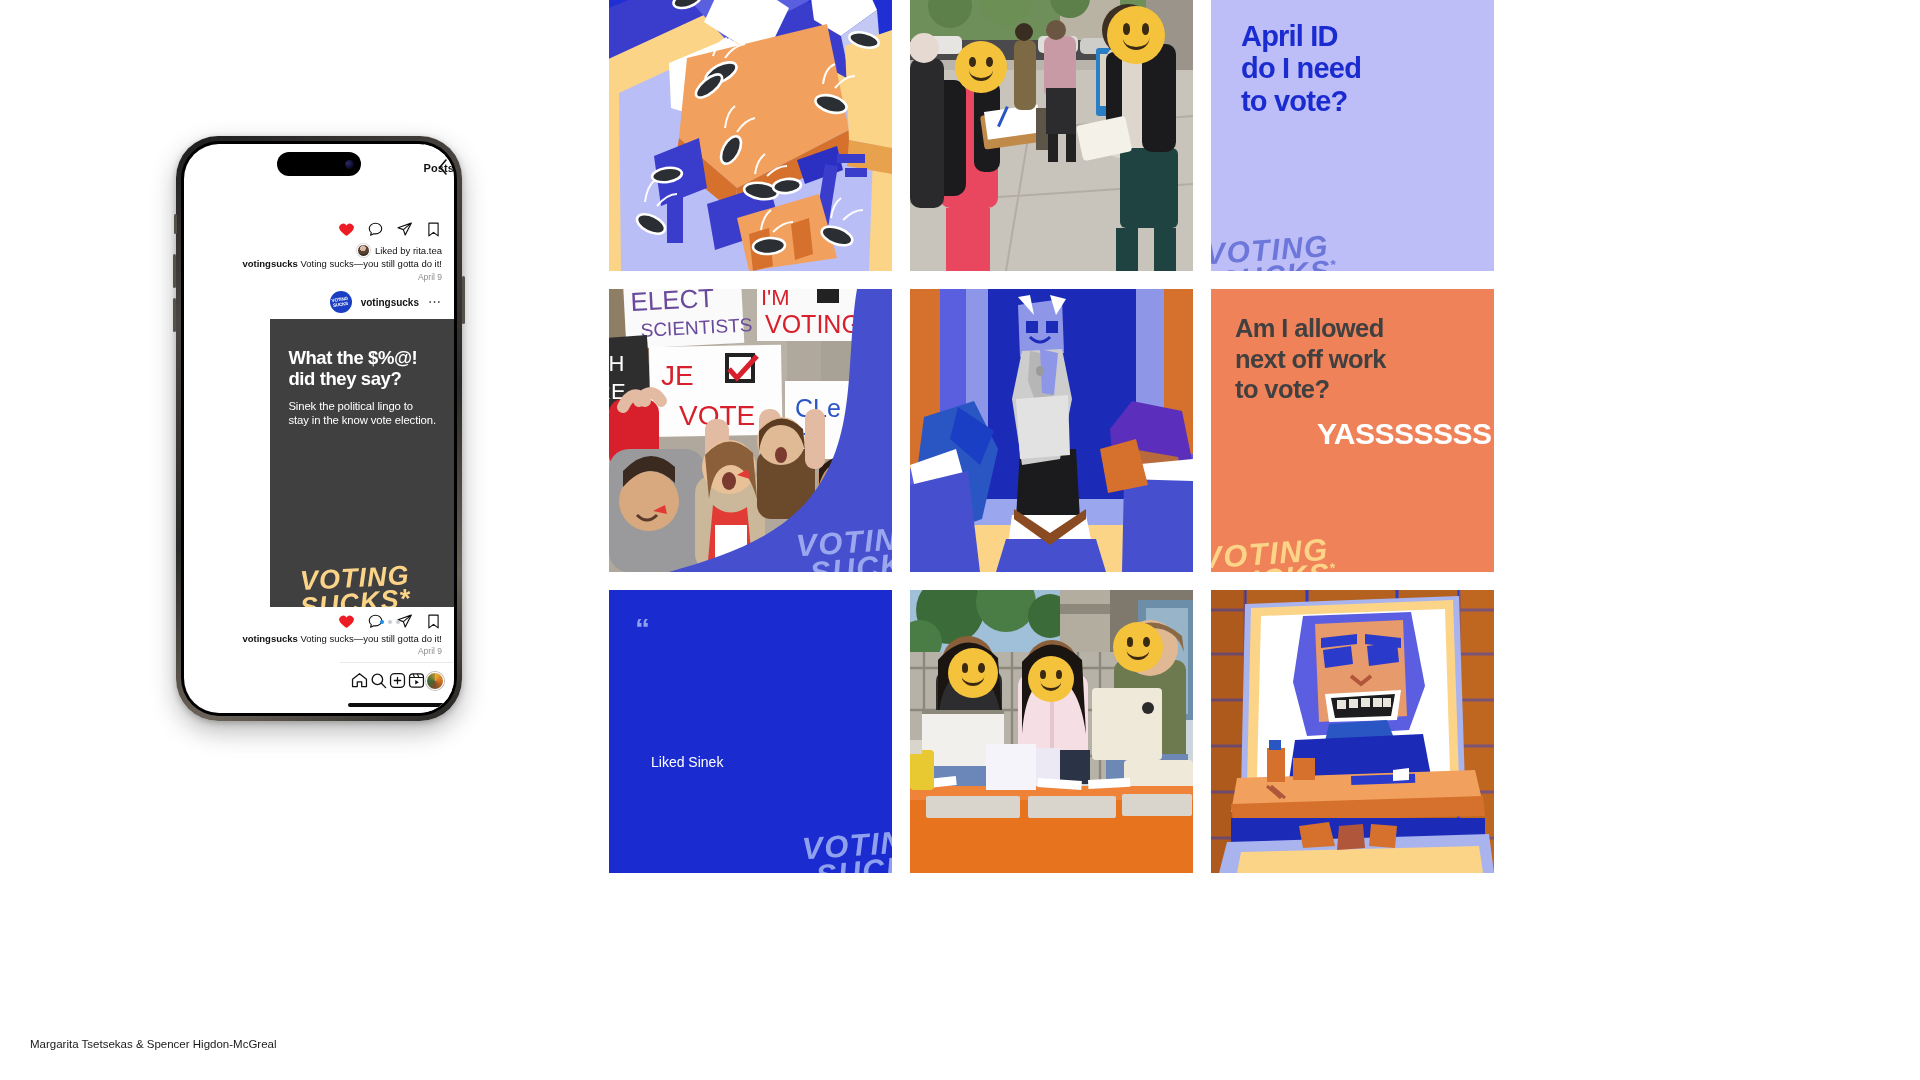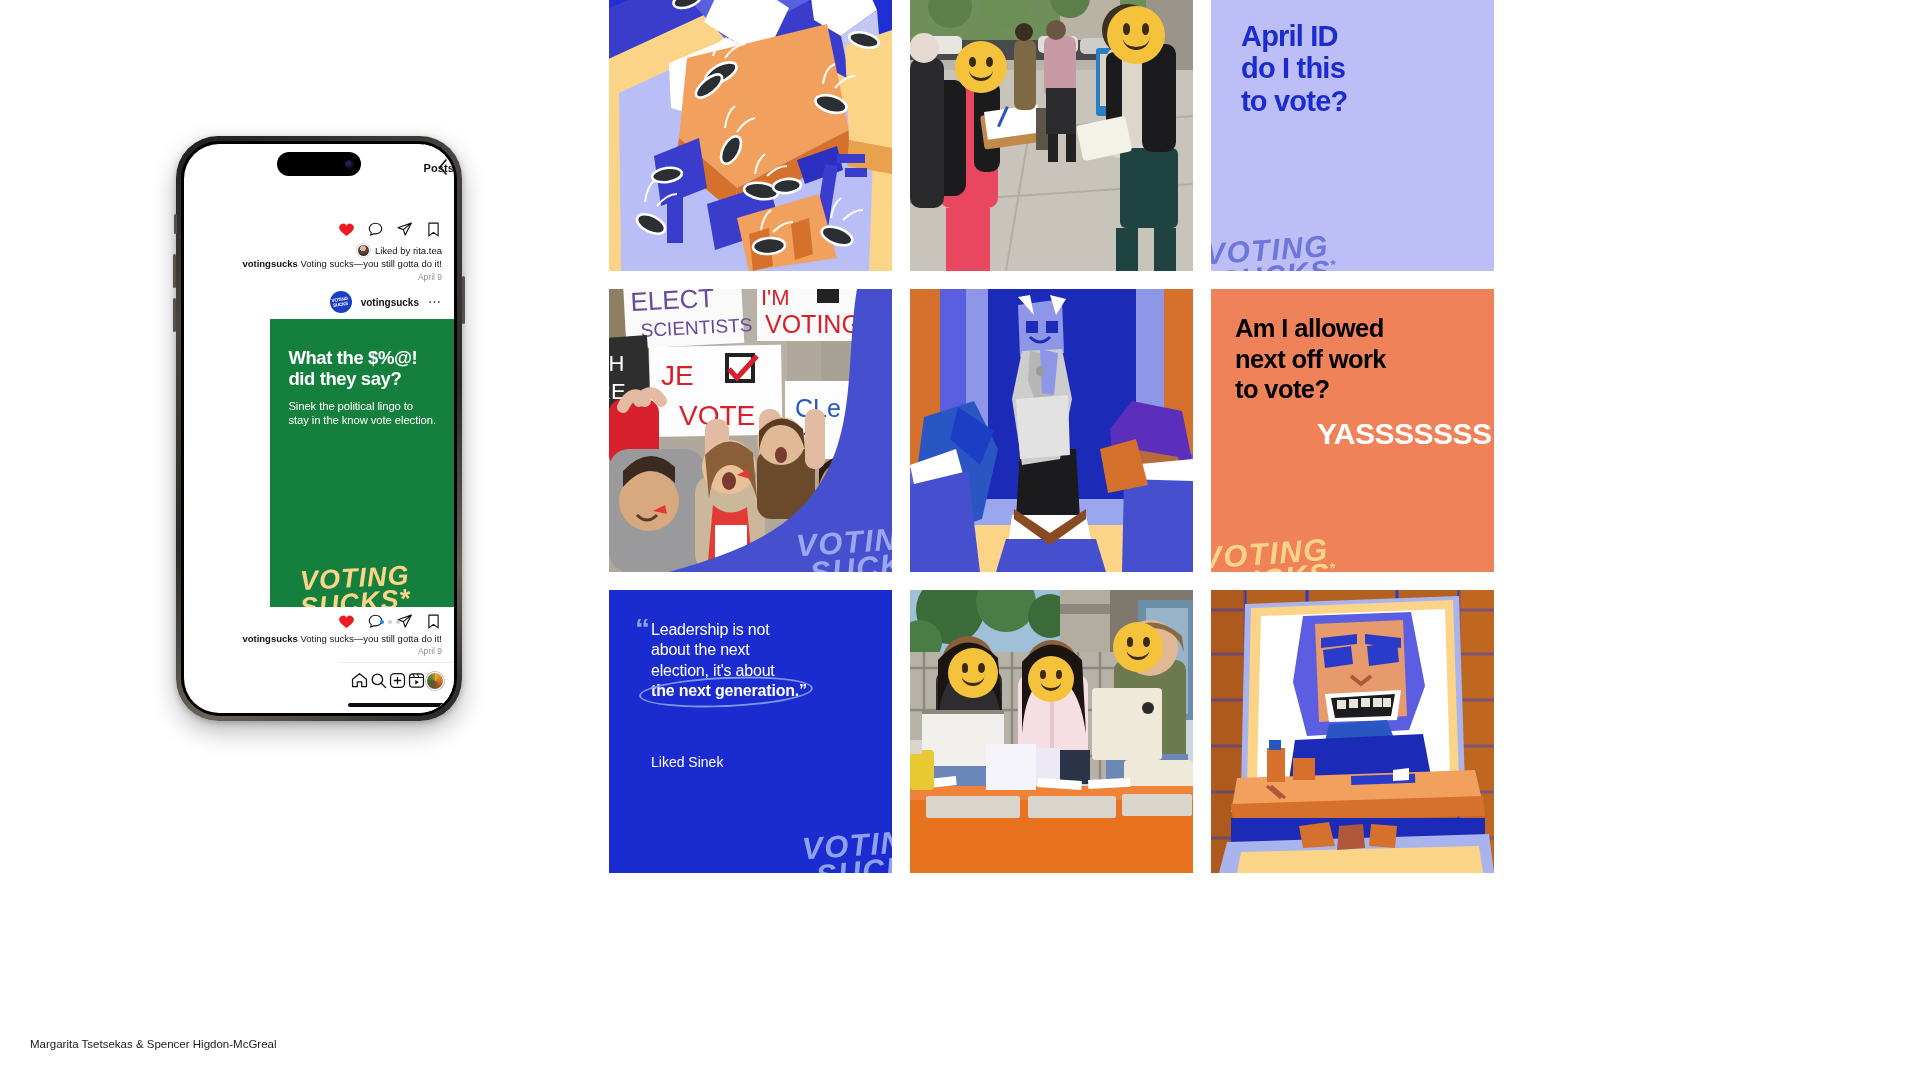--- a/index.html
+++ b/index.html
@@ -77,21 +77,21 @@
     width:22px;height:22px;border-radius:50%;background:#1b3fc4;flex:none;
     display:flex;align-items:center;justify-content:center;overflow:hidden;
   }
   .avatar-txt{ color:#fff; font-size:4.6px; font-weight:bold; line-height:1.0;
                text-align:center; transform:rotate(-8deg); letter-spacing:-.2px;}
   .handle{ font-size:10px; font-weight:bold; color:#111; }
   .more-dots{ margin-left:auto; font-size:13px; color:#111; line-height:0.5; letter-spacing:1px;}
 
   
   .post-creative{
-    flex:1 1 auto; background:#15803d; position:relative; overflow:hidden;
+    flex:1 1 auto; background:#404040; position:relative; overflow:hidden;
     padding:28px 18px 0 18px;
   }
   .pc-head{ color:#fff; font-weight:bold; font-size:18.5px; line-height:1.14; letter-spacing:-.4px; }
   .pc-sub{ color:#fff; font-size:11.3px; line-height:1.28; margin-top:9px; letter-spacing:-.1px;}
   .vs-logo{ position:absolute; }
   .vs-word{ display:block; color:#fbd488; font-weight:bold; font-style:italic;
             letter-spacing:1px; line-height:.9; }
 
   .bottom-action{ display:flex; align-items:center; gap:12px; padding:6px 12px 2px 12px; position:relative; flex:none;}
   .bottom-cap{ padding:1px 12px 0 12px; font-size:9.5px; color:#111; white-space:nowrap; overflow:hidden; flex:none;}
@@ -140,21 +140,21 @@
     border-radius:0 0 60% 60%/0 0 100% 100%;
   }
 
   
   .t-id{ background:#bdbdf7; }
   .t-id .q{ position:absolute; left:30px; top:32px; color:#1a2bcf;
             font-weight:bold; font-size:29px; line-height:1.12; letter-spacing:-.8px;}
 
   
   .t-work{ background:#f08259; }
-  .t-work .q{ position:absolute; left:24px; top:24px; color:#000000;
+  .t-work .q{ position:absolute; left:24px; top:24px; color:#404040;
               font-weight:bold; font-size:25.5px; line-height:1.2; letter-spacing:-.6px; }
   .t-work .yas{ position:absolute; left:106px; top:128px; color:#fff;
                 font-weight:bold; font-size:30px; letter-spacing:-.5px; white-space:nowrap; }
 
   
   .t-quote{ background:#1a2bcf; }
   .q-open{ position:absolute; left:26px; top:24px; color:#8fa0ef;
            font-size:30px; font-weight:bold; line-height:1; }
   .q-body{ position:absolute; left:42px; top:30px; width:220px; color:#fff;
            font-size:16px; line-height:1.28; letter-spacing:-.2px; }
@@ -445,21 +445,21 @@
           <i></i>
         </span>
       <span class="emoji" style="left:197px; top:18px; width:58px; height:58px;">
           <i></i>
         </span>
     </div>
 
     <div class="tile t-id">
       <div class="q">
         <div>April ID</div>
-        <div>do I this</div>
+        <div>do I need</div>
         <div>to vote?</div>
       </div>
       <div class="lockup" style="left:-6px; bottom:-18px; color:#6d77d9; font-size:30px;">
         <span style="display:block; transform:rotate(-4deg);">VOTING</span>
         <span class="l2" style="transform:rotate(-6deg);"><span>SUCKS</span><span class="star">*</span></span>
       </div>
     </div>
 
     <div class="tile">
       <svg viewBox="0 0 283 283" width="283" height="283" style="position:absolute;inset:0;">
@@ -581,26 +581,20 @@
       </div>
       <div class="yas">YASSSSSSS</div>
       <div class="lockup" style="left:-10px; bottom:-22px; color:#fbd488; font-size:31px;">
         <span style="display:block; transform:rotate(-4deg);">VOTING</span>
         <span class="l2" style="transform:rotate(-6deg);"><span>SUCKS</span><span class="star">*</span></span>
       </div>
     </div>
 
     <div class="tile t-quote">
       <span class="q-open">“</span>
-      <div class="q-body">
-        <div>Leadership is not</div>
-        <div>about the next</div>
-        <div>election, it's about</div>
-        <div><span class="q-hl"><span class="ring"></span><span>the next generation.</span></span><span style="font-weight:bold;">”</span></div>
-      </div>
       <div class="q-author">Liked Sinek</div>
       <div class="lockup" style="right:-40px; bottom:-12px; color:#8fa0ef; font-size:31px;">
         <span style="display:block; transform:rotate(-4deg);">VOTING</span>
         <span class="l2" style="transform:rotate(-6deg);">SUCKS</span>
       </div>
     </div>
 
     <div class="tile">
       <svg viewBox="0 0 283 283" width="283" height="283" style="position:absolute;inset:0;">
         <rect width="283" height="283" fill="#cdd5dc"></rect>

